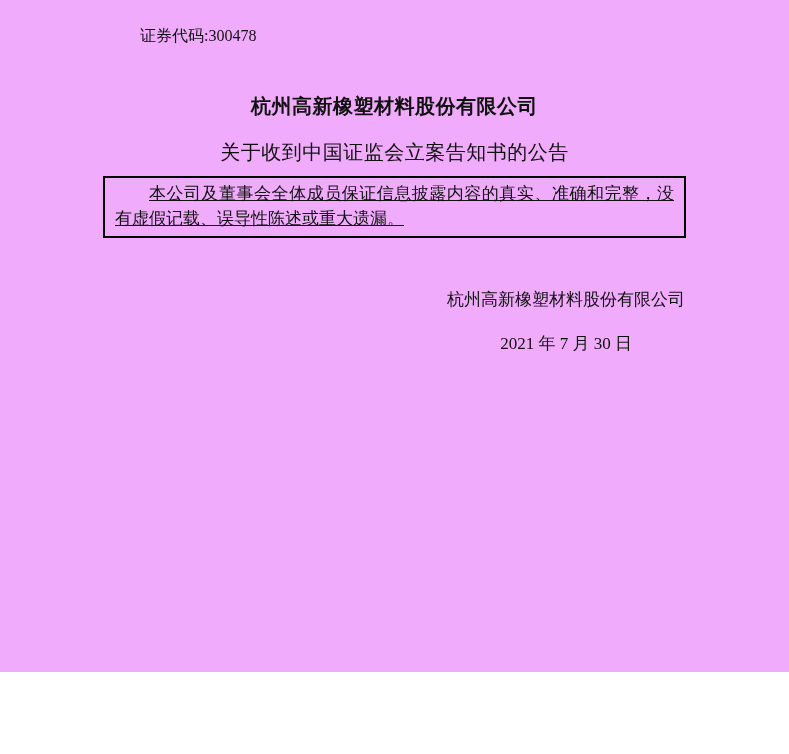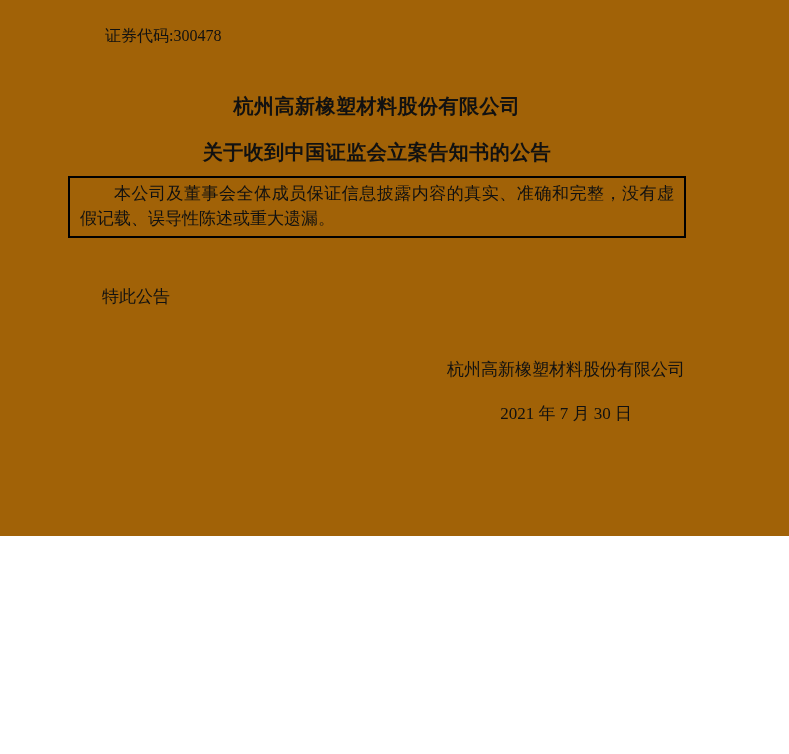--- a/index.html
+++ b/index.html
@@ -10,23 +10,23 @@
   }
   body {
     width: 789px;
     height: 754px;
     overflow: hidden;
     color: #111111;
     font-family: "Liberation Serif", "DejaVu Serif", serif;
   }
   .page {
     width: 789px;
-    height: 536px;
-    padding: 26px 103px 0 68px;
-    background: #a16207;
+    height: 672px;
+    padding: 26px 103px 0 103px;
+    background: #f0abfc;
   }
   .doc-header {
     display: flex;
     align-items: baseline;
     font-size: 16px;
     white-space: nowrap;
     line-height: 20px;
   }
   .hdr-code { margin-left: 37px; }
   .hdr-name { margin-left: 64px; }
@@ -36,37 +36,38 @@
     margin: 48px 0 0 0;
     font-size: 20px;
     font-weight: bold;
     text-align: center;
     line-height: 24px;
     letter-spacing: 0.5px;
   }
   .announcement-title {
     margin: 22px 0 0 0;
     font-size: 20px;
-    font-weight: bold;
+    font-weight: normal;
     text-align: center;
     line-height: 24px;
     letter-spacing: 0.5px;
   }
 
   .disclaimer-box {
     margin-top: 12px;
     border: 2px solid #000000;
     padding: 3px 10px 5px 10px;
     font-size: 17px;
     line-height: 25px;
   }
   .disclaimer-box p {
     margin: 0;
     text-indent: 2em;
     text-align: justify;
+    text-decoration: underline;
   }
 
   .body-para {
     margin: 0;
     font-size: 17px;
     line-height: 29px;
     text-indent: 2em;
     text-align: justify;
   }
   .body-para.first { margin-top: 30px; }
@@ -102,20 +103,19 @@
   <h1 class="company-title">杭州高新橡塑材料股份有限公司</h1>
 
   <h2 class="announcement-title">关于收到中国证监会立案告知书的公告</h2>
 
   <div class="disclaimer-box">
     <p>本公司及董事会全体成员保证信息披露内容的真实、准确和完整，没有虚假记载、误导性陈述或重大遗漏。</p>
   </div>
 
 
 
-  <p class="closing">特此公告</p>
 
   <div class="signature">
     <div class="sig-company">杭州高新橡塑材料股份有限公司</div>
     <div class="sig-date">2021 年 7 月 30 日</div>
   </div>
 
 </div>
 
 </body></html>

